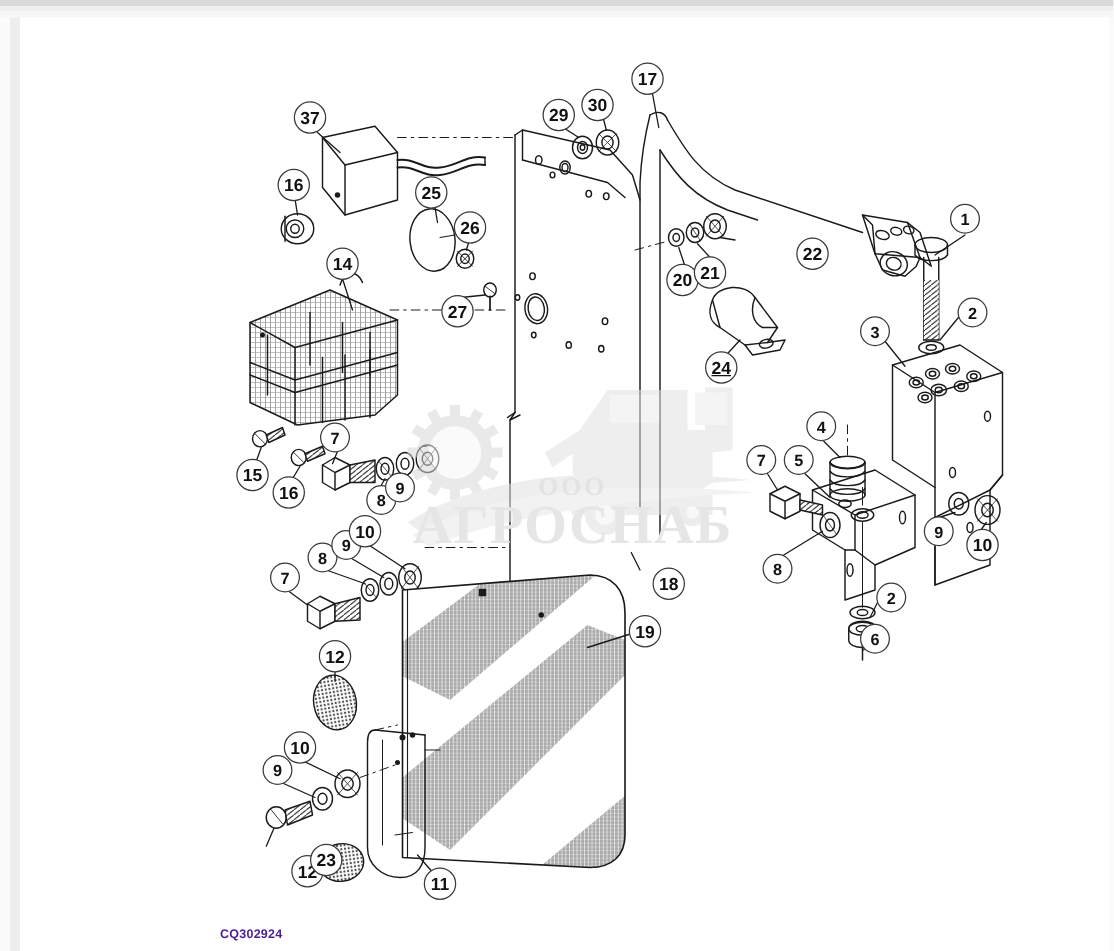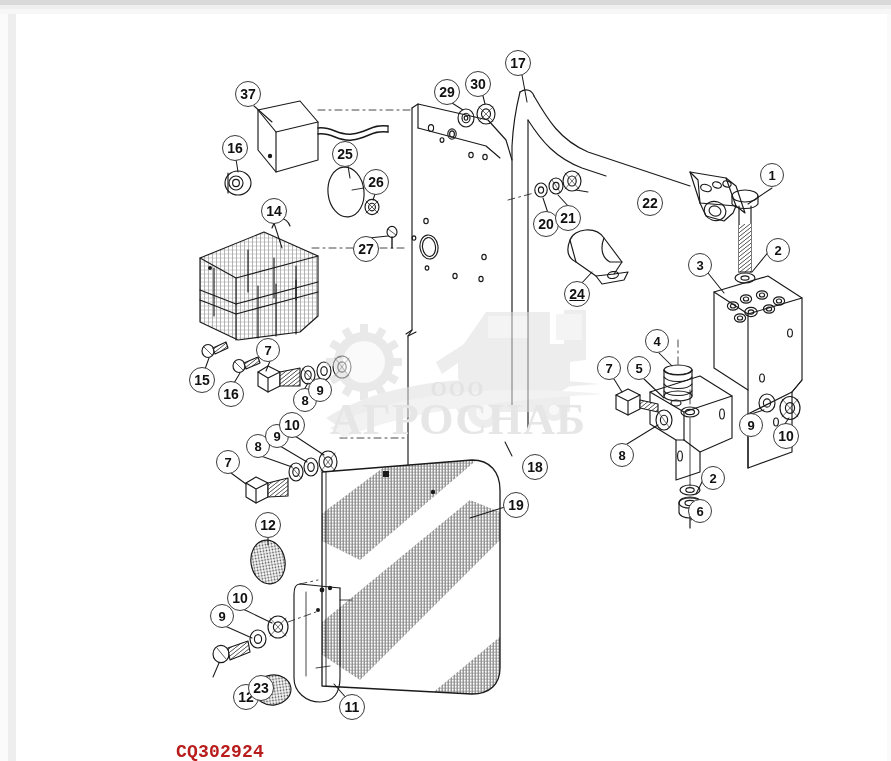--- a/index.html
+++ b/index.html
@@ -48,24 +48,24 @@
     background: #ffffff;
   }
   svg.art {
     position: absolute; left: 0; top: 0;
     width: 891px; height: 761px;
     pointer-events: none;
   }
   .partcode {
     position: absolute;
     left: 176px; top: 742px;
-    font-family: Liberation Mono, monospace;
-    font-size: 18px;
+    font-family: Liberation Sans, sans-serif;
+    font-size: 10px;
     font-weight: 700;
-    color: #b91c1c;
+    color: #4c1d95;
     letter-spacing: 0.2px;
   }
   
   .callout {
     position: absolute;
     width: 26px; height: 26px;
     margin-left: -13px; margin-top: -13px;
     border-radius: 50%;
     background: #ffffff;
     border: 1.3px solid #3a3a3a;

